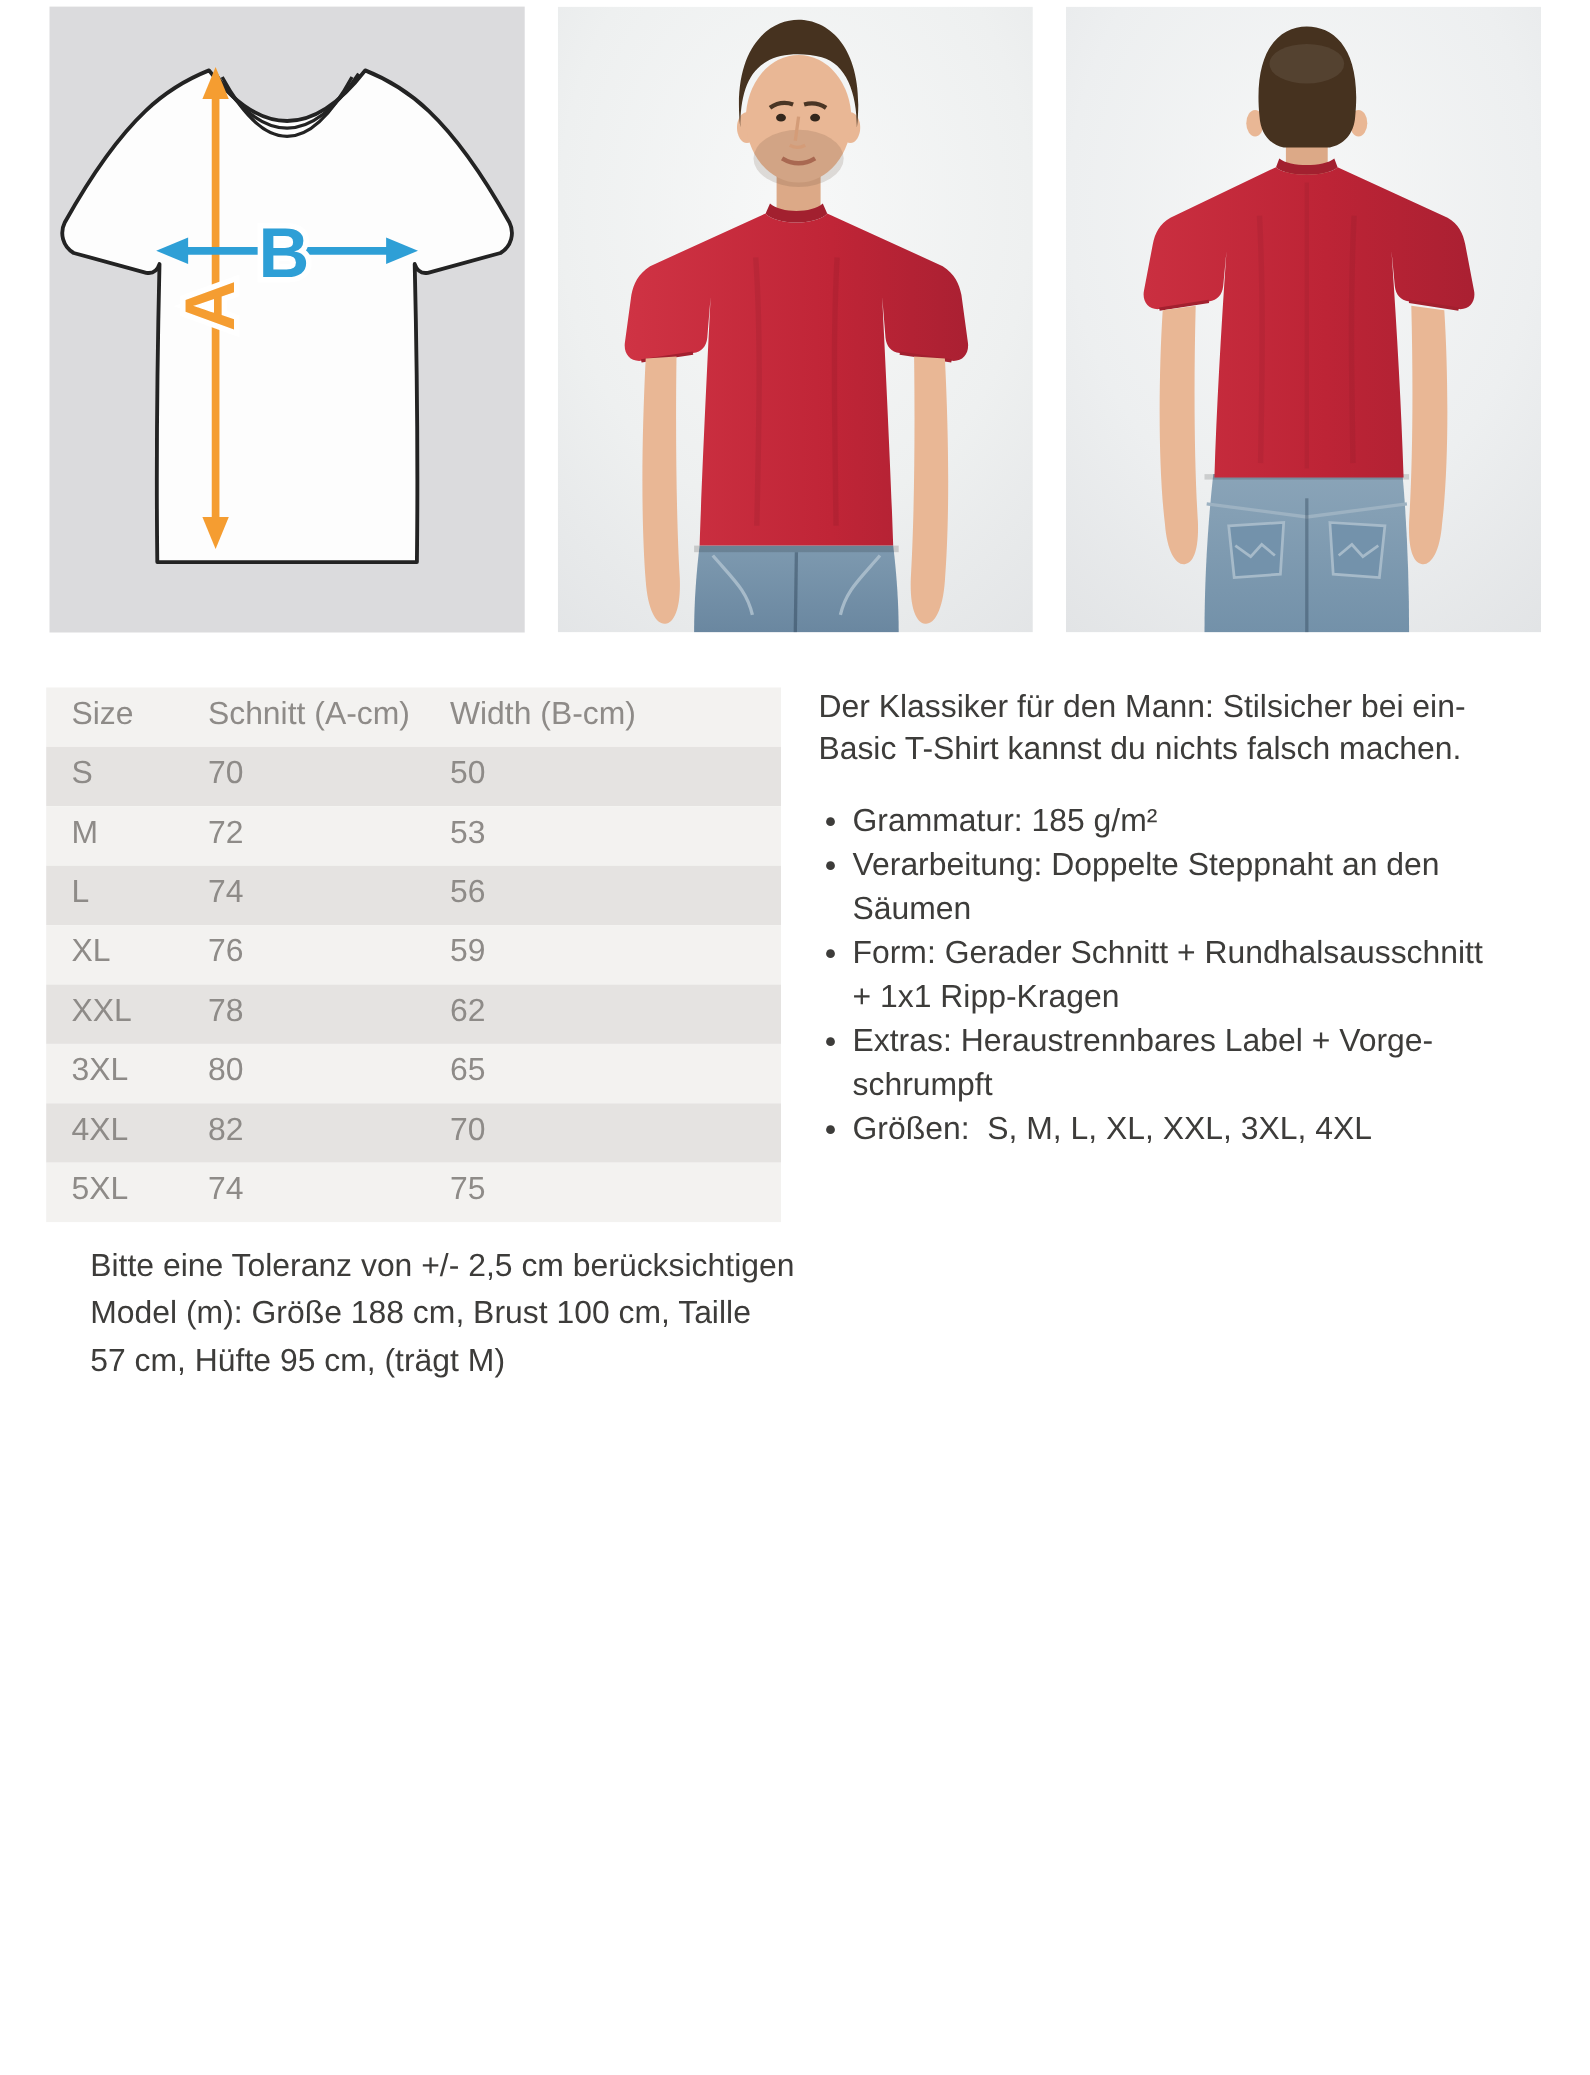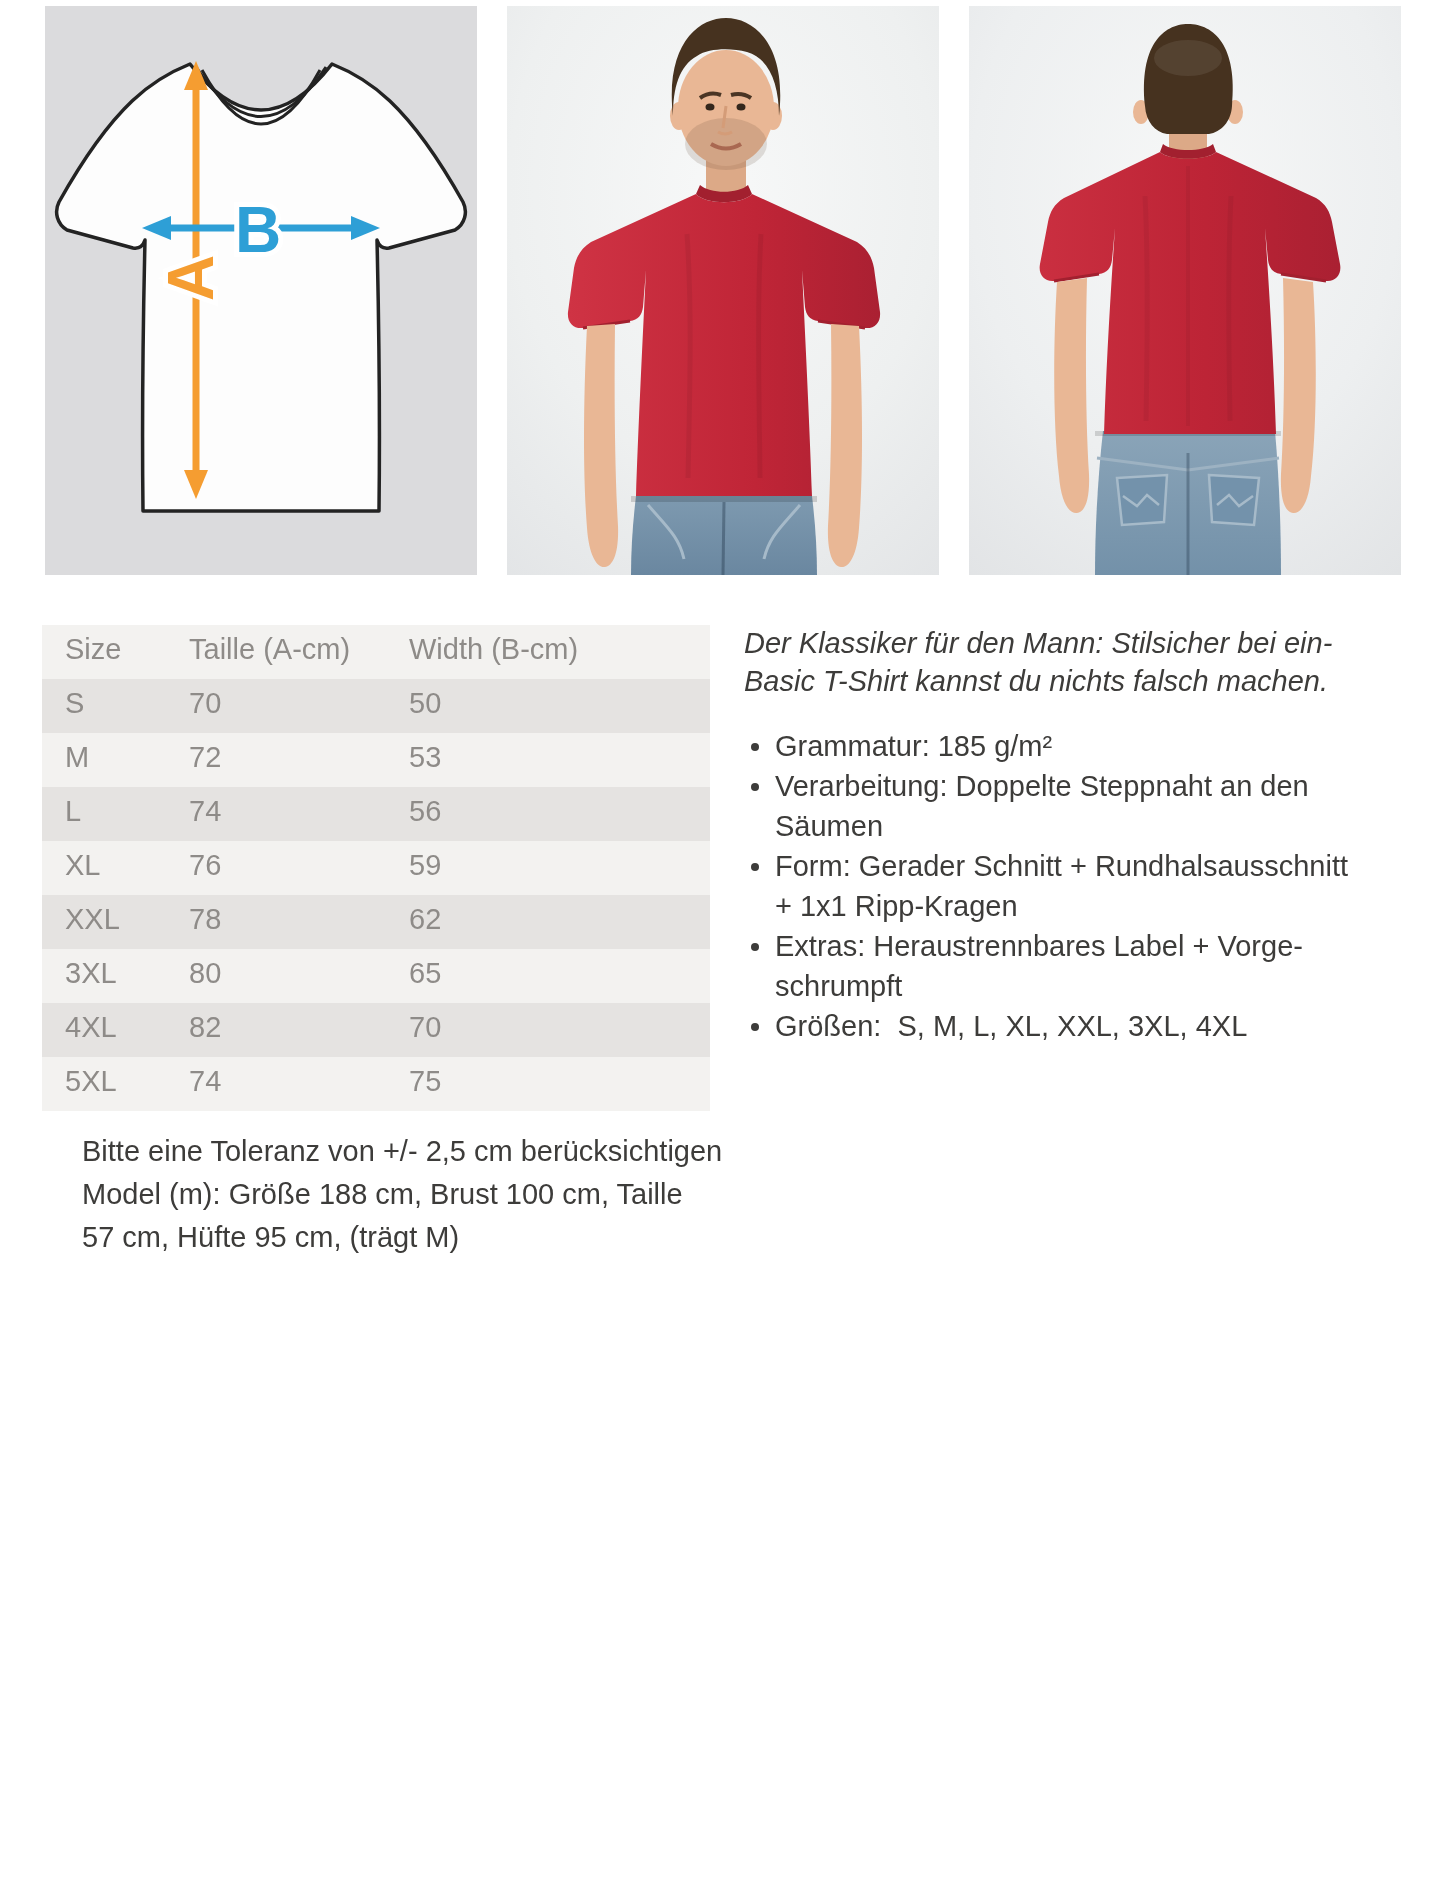--- a/index.html
+++ b/index.html
@@ -31,21 +31,21 @@
   .t-body .t-row:nth-child(odd){background:var(--row-dark);}
   .t-body .t-row:nth-child(even){background:var(--row-light);}
 
   
   .notes{position:absolute;left:42px;top:1130px;font-size:29px;line-height:43px;color:var(--dark-text);margin-left:40px;}
   .notes .line{white-space:pre;}
   .notes .bold{font-weight:normal;}
 
   
   .description{position:absolute;left:744px;top:624px;width:700px;font-size:29px;color:var(--dark-text);}
-  .intro .line{line-height:38px;white-space:pre;font-style:italic;}
+  .intro .line{line-height:38px;white-space:pre;}
   .bullets{margin-top:26px;}
   .bullet{display:flex;align-items:flex-start;}
   .bullet .dot{flex:none;width:8px;height:8px;border-radius:50%;background:var(--dark-text);margin:17px 16px 0 7px;}
   .bullet .l{line-height:40px;white-space:pre;}
   .bullet .l:empty{display:none;}
 
   
   .sh-white{fill:var(--shirt-white);stroke:var(--outline-dark);stroke-width:3.5;stroke-linejoin:round;}
   .sh-line{fill:none;stroke:var(--outline-dark);stroke-width:3;}
   .ar-o{stroke:var(--accent-orange);}
@@ -217,21 +217,21 @@
 
       <path class="skin" d="M88,276 C84,340 84,420 90,470 C92,496 100,508 108,507 C116,506 121,494 120,468 C117,420 116,350 118,272 Z"></path>
       <path class="skin" d="M344,276 C348,340 348,420 342,470 C340,496 332,508 324,507 C316,506 311,494 312,468 C315,420 316,350 314,272 Z"></path>
     </svg>
   </figure>
 </div>
 
 <div class="size-table">
   <div class="t-row t-head">
     <div>Size</div>
-    <div>Taille (A-cm)</div>
+    <div>Schnitt (A-cm)</div>
     <div>Width (B-cm)</div>
   </div>
   <div class="t-body">
 
       <div class="t-row">
         <div>S</div>
         <div>70</div>
         <div>50</div>
       </div>
 

